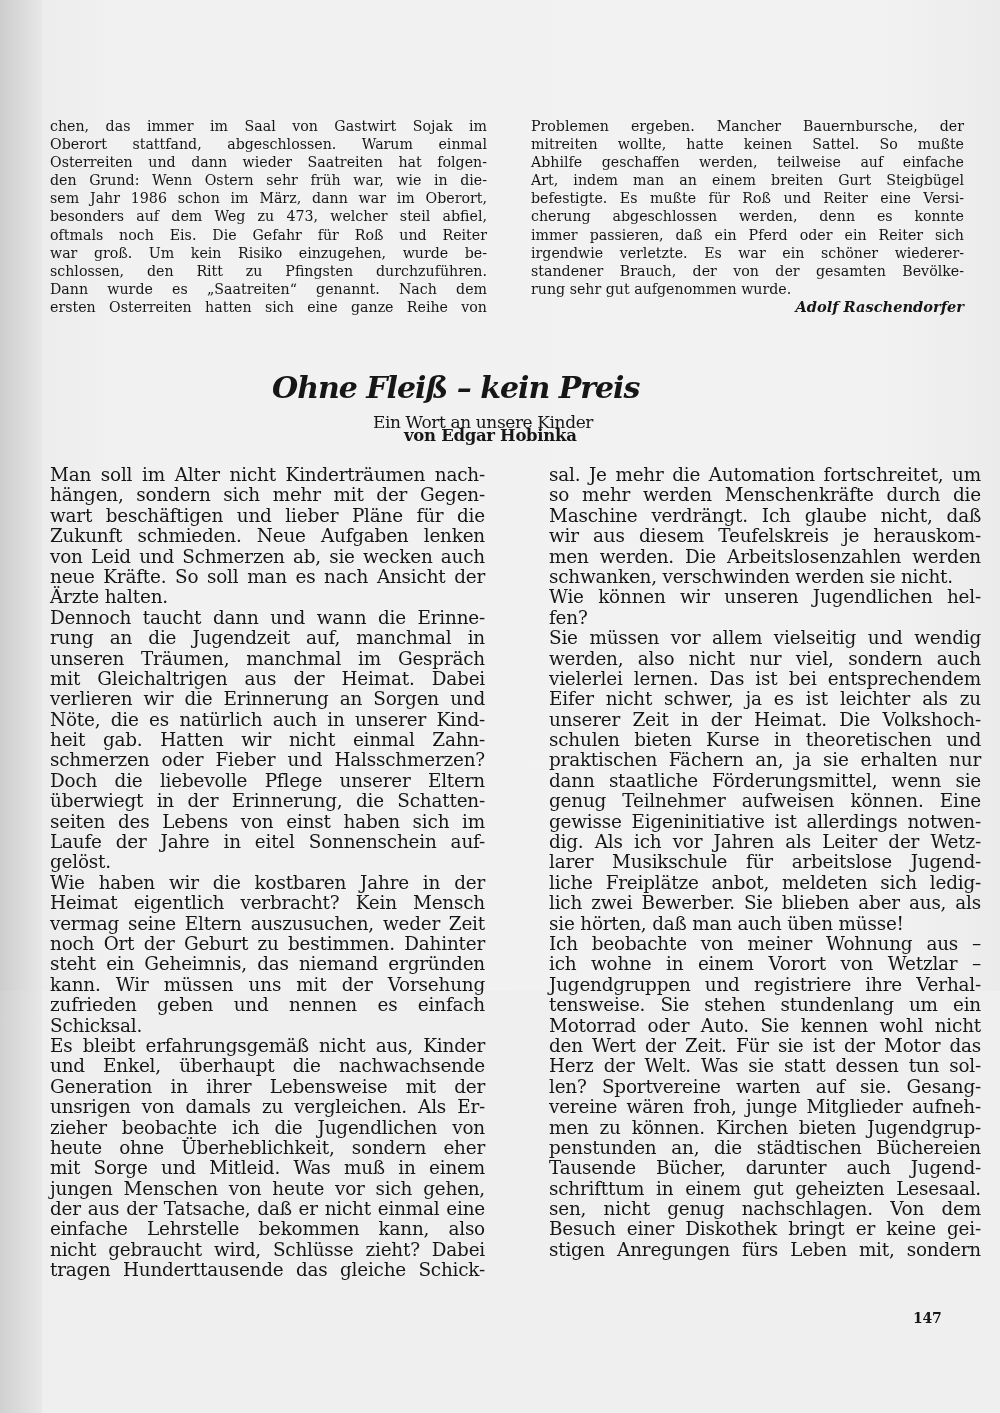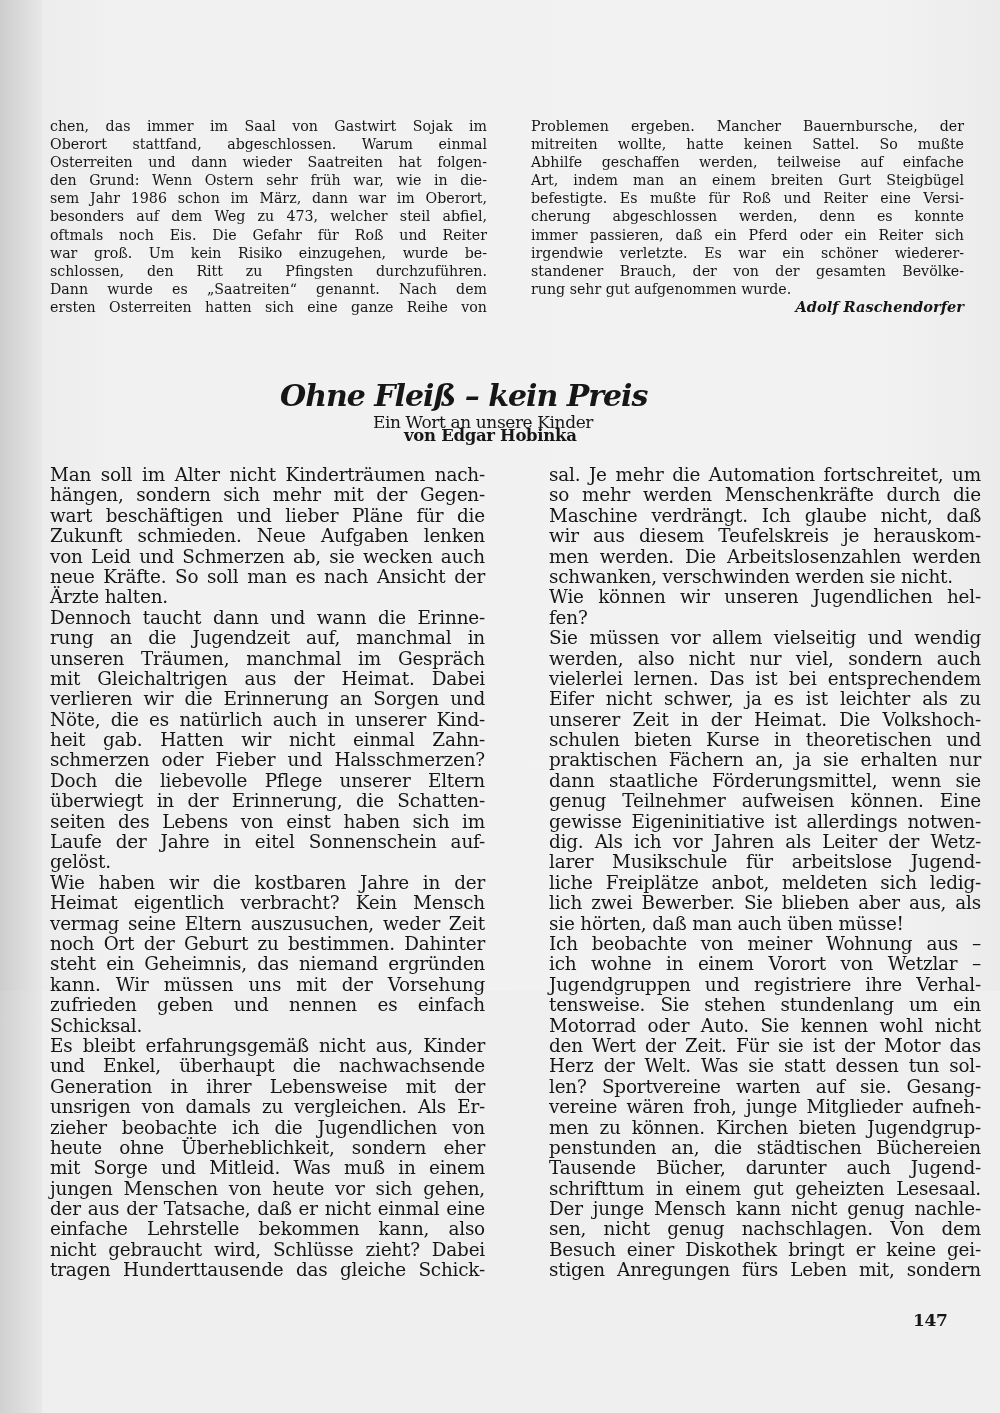--- a/index.html
+++ b/index.html
@@ -50,21 +50,21 @@
       font-size: 17px; white-space: nowrap; letter-spacing: -0.4px;
     }
     #byline {
       position: absolute; left: 404px; top: 60px;
       font-size: 16.5px; font-weight: bold; white-space: nowrap; letter-spacing: -0.3px;
     }
     #main-left { left: 50px; top: 465px; width: 435px; }
     #main-right { left: 513px; top: 465px; width: 432px; margin-left: 36px; }
     #page-number {
       position: absolute; left: 913px; top: 1310px;
-      font-size: 17px; font-weight: bold; letter-spacing: -0.3px; text-align: center;
+      font-size: 14px; font-weight: bold; letter-spacing: -0.3px; text-align: center;
     }
   </style>
 </head>
 <body>
 
 <div class="page">
   <div class="leftshade"></div>
 
   <section class="col top" id="top-left">
       <span class="line">chen, das immer im Saal von Gastwirt Sojak im</span>
@@ -87,21 +87,21 @@
       <span class="line">befestigte. Es mußte für Roß und Reiter eine Versi-</span>
       <span class="line">cherung abgeschlossen werden, denn es konnte</span>
       <span class="line">immer passieren, daß ein Pferd oder ein Reiter sich</span>
       <span class="line">irgendwie verletzte. Es war ein schöner wiederer-</span>
       <span class="line">standener Brauch, der von der gesamten Bevölke-</span>
       <span class="line last">rung sehr gut aufgenommen wurde.</span>
       <span class="line right" id="signature">Adolf Raschendorfer</span>
     </section>
 
   <header id="title-block">
-    <h1 id="title" style="margin:12px">Ohne Fleiß – kein Preis</h1>
+    <h1 id="title" style="margin:4px">Ohne Fleiß – kein Preis</h1>
     <div id="subtitle">Ein Wort an unsere Kinder</div>
     <div id="byline">von Edgar Hobinka</div>
   </header>
 
   <section class="col main" id="main-left">
       <span class="line">Man soll im Alter nicht Kinderträumen nach-</span>
       <span class="line">hängen, sondern sich mehr mit der Gegen-</span>
       <span class="line">wart beschäftigen und lieber Pläne für die</span>
       <span class="line">Zukunft schmieden. Neue Aufgaben lenken</span>
       <span class="line">von Leid und Schmerzen ab, sie wecken auch</span>
@@ -171,20 +171,19 @@
       <span class="line">tensweise. Sie stehen stundenlang um ein</span>
       <span class="line">Motorrad oder Auto. Sie kennen wohl nicht</span>
       <span class="line">den Wert der Zeit. Für sie ist der Motor das</span>
       <span class="line">Herz der Welt. Was sie statt dessen tun sol-</span>
       <span class="line">len? Sportvereine warten auf sie. Gesang-</span>
       <span class="line">vereine wären froh, junge Mitglieder aufneh-</span>
       <span class="line">men zu können. Kirchen bieten Jugendgrup-</span>
       <span class="line">penstunden an, die städtischen Büchereien</span>
       <span class="line">Tausende Bücher, darunter auch Jugend-</span>
       <span class="line">schrifttum in einem gut geheizten Lesesaal.</span>
-      <span class="line">Der junge Mensch kann nicht genug nachle-</span>
       <span class="line">sen, nicht genug nachschlagen. Von dem</span>
       <span class="line">Besuch einer Diskothek bringt er keine gei-</span>
       <span class="line">stigen Anregungen fürs Leben mit, sondern</span>
     </section>
 
   <div id="page-number">147</div>
 </div>
 
 </body></html>

